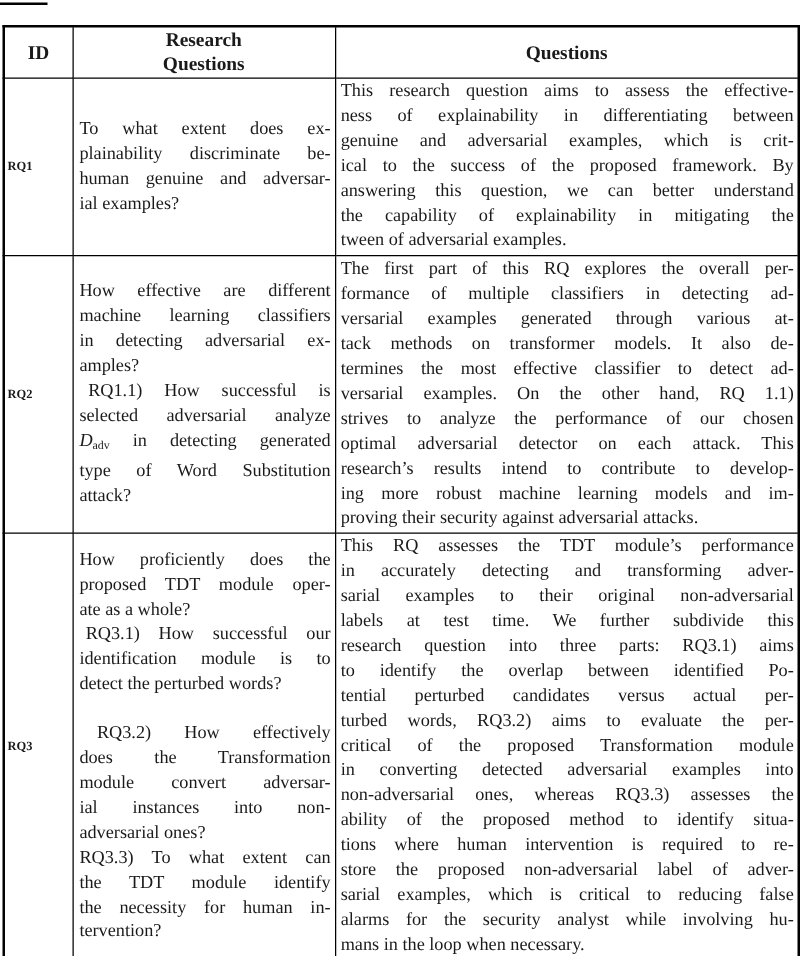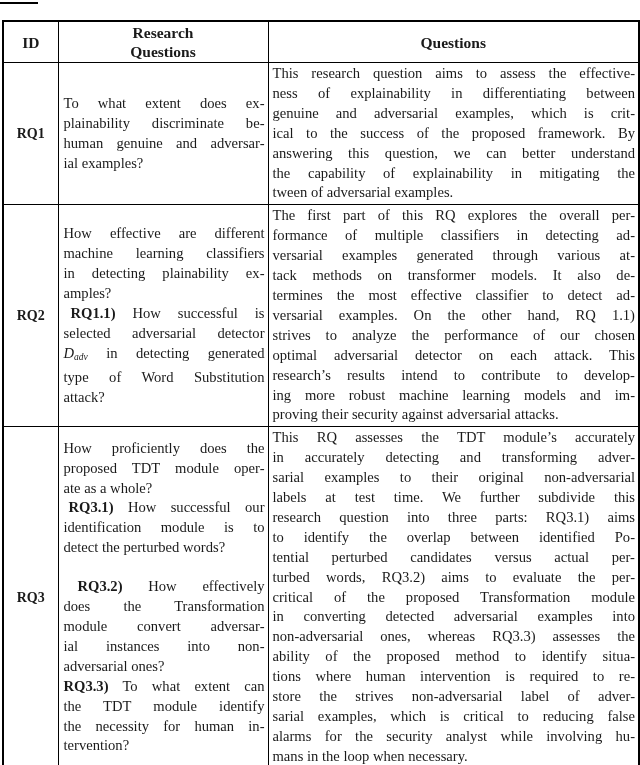--- a/index.html
+++ b/index.html
@@ -29,34 +29,34 @@
   col.c-id{width:55px;}
   col.c-q{width:210px;}
   col.c-m{width:371px;}
   th,td{border:1.5px solid var(--line);}
   thead tr{height:40px;}
   th{
     font-weight:bold;text-align:center;vertical-align:middle;
     font-size:15.5px;line-height:19px;padding:1px 2px;
   }
   td.cell-id{
-    font-weight:bold;text-align:center;vertical-align:middle;
-    font-size:14px;padding:0 2px;
+    font-weight:bold;vertical-align:middle;
+    font-size:10px;padding:0 2px;
   }
   td.cell-q{vertical-align:middle;padding:2px 3px 2px 5px;}
   td.cell-m{vertical-align:top;padding:1px 3px 1px 4px;margin-left:30px;}
   .line{
     font-size:14.6px;line-height:19.9px;
     text-align:justify;text-align-last:justify;
     white-space:normal;
   }
   .line.end{text-align-last:left;}
-  .b{font-weight:bold;}
+  .b{font-weight:normal;}
   .i{font-style:italic;}
-  .sub{font-style:italic;font-size:9.5px;vertical-align:-2px;letter-spacing:0;}
+  .sub{font-size:9.5px;vertical-align:-2px;letter-spacing:0;}
 </style>
 </head>
 <body>
 
 <div class="page">
   <div class="stray-line"></div>
 
   <table class="rq-table">
     <colgroup>
       <col class="c-id">
@@ -90,24 +90,24 @@
             <div class="line"><span>answering this question, we can better understand</span></div>
             <div class="line"><span>the capability of explainability in mitigating the</span></div>
             <div class="line end"><span>tween of adversarial examples.</span></div>
           </td>
         </tr>
         <tr style="height: 221px;">
           <td class="cell-id">RQ2</td>
           <td class="cell-q">
             <div class="line"><span>How effective are different</span></div>
             <div class="line"><span>machine learning classifiers</span></div>
-            <div class="line"><span>in detecting plainability ex-</span></div>
+            <div class="line"><span>in detecting adversarial ex-</span></div>
             <div class="line end"><span>amples?</span></div>
             <div class="line" style="text-indent: 7px;"><span class="b">RQ1.1)</span><span> How successful is</span></div>
-            <div class="line"><span>selected adversarial detector</span></div>
+            <div class="line"><span>selected adversarial analyze</span></div>
             <div class="line"><span class="i">D</span><span class="sub">adv</span><span> in detecting generated</span></div>
             <div class="line"><span>type of Word Substitution</span></div>
             <div class="line end"><span>attack?</span></div>
           </td>
           <td class="cell-m">
             <div class="line"><span>The first part of this RQ explores the overall per-</span></div>
             <div class="line"><span>formance of multiple classifiers in detecting ad-</span></div>
             <div class="line"><span>versarial examples generated through various at-</span></div>
             <div class="line"><span>tack methods on transformer models. It also de-</span></div>
             <div class="line"><span>termines the most effective classifier to detect ad-</span></div>
@@ -132,34 +132,34 @@
             <div class="line"><span>does the Transformation</span></div>
             <div class="line"><span>module convert adversar-</span></div>
             <div class="line"><span>ial instances into non-</span></div>
             <div class="line end"><span>adversarial ones?</span></div>
             <div class="line"><span class="b">RQ3.3)</span><span> To what extent can</span></div>
             <div class="line"><span>the TDT module identify</span></div>
             <div class="line"><span>the necessity for human in-</span></div>
             <div class="line end"><span>tervention?</span></div>
           </td>
           <td class="cell-m">
-            <div class="line"><span>This RQ assesses the TDT module’s accurately</span></div>
+            <div class="line"><span>This RQ assesses the TDT module’s performance</span></div>
             <div class="line"><span>in accurately detecting and transforming adver-</span></div>
             <div class="line"><span>sarial examples to their original non-adversarial</span></div>
             <div class="line"><span>labels at test time. We further subdivide this</span></div>
             <div class="line"><span>research question into three parts: RQ3.1) aims</span></div>
             <div class="line"><span>to identify the overlap between identified Po-</span></div>
             <div class="line"><span>tential perturbed candidates versus actual per-</span></div>
             <div class="line"><span>turbed words, RQ3.2) aims to evaluate the per-</span></div>
             <div class="line"><span>critical of the proposed Transformation module</span></div>
             <div class="line"><span>in converting detected adversarial examples into</span></div>
             <div class="line"><span>non-adversarial ones, whereas RQ3.3) assesses the</span></div>
             <div class="line"><span>ability of the proposed method to identify situa-</span></div>
             <div class="line"><span>tions where human intervention is required to re-</span></div>
-            <div class="line"><span>store the strives non-adversarial label of adver-</span></div>
+            <div class="line"><span>store the proposed non-adversarial label of adver-</span></div>
             <div class="line"><span>sarial examples, which is critical to reducing false</span></div>
             <div class="line"><span>alarms for the security analyst while involving hu-</span></div>
             <div class="line end"><span>mans in the loop when necessary.</span></div>
           </td>
         </tr>
       </tbody>
   </table>
 </div>
 
 </body></html>

